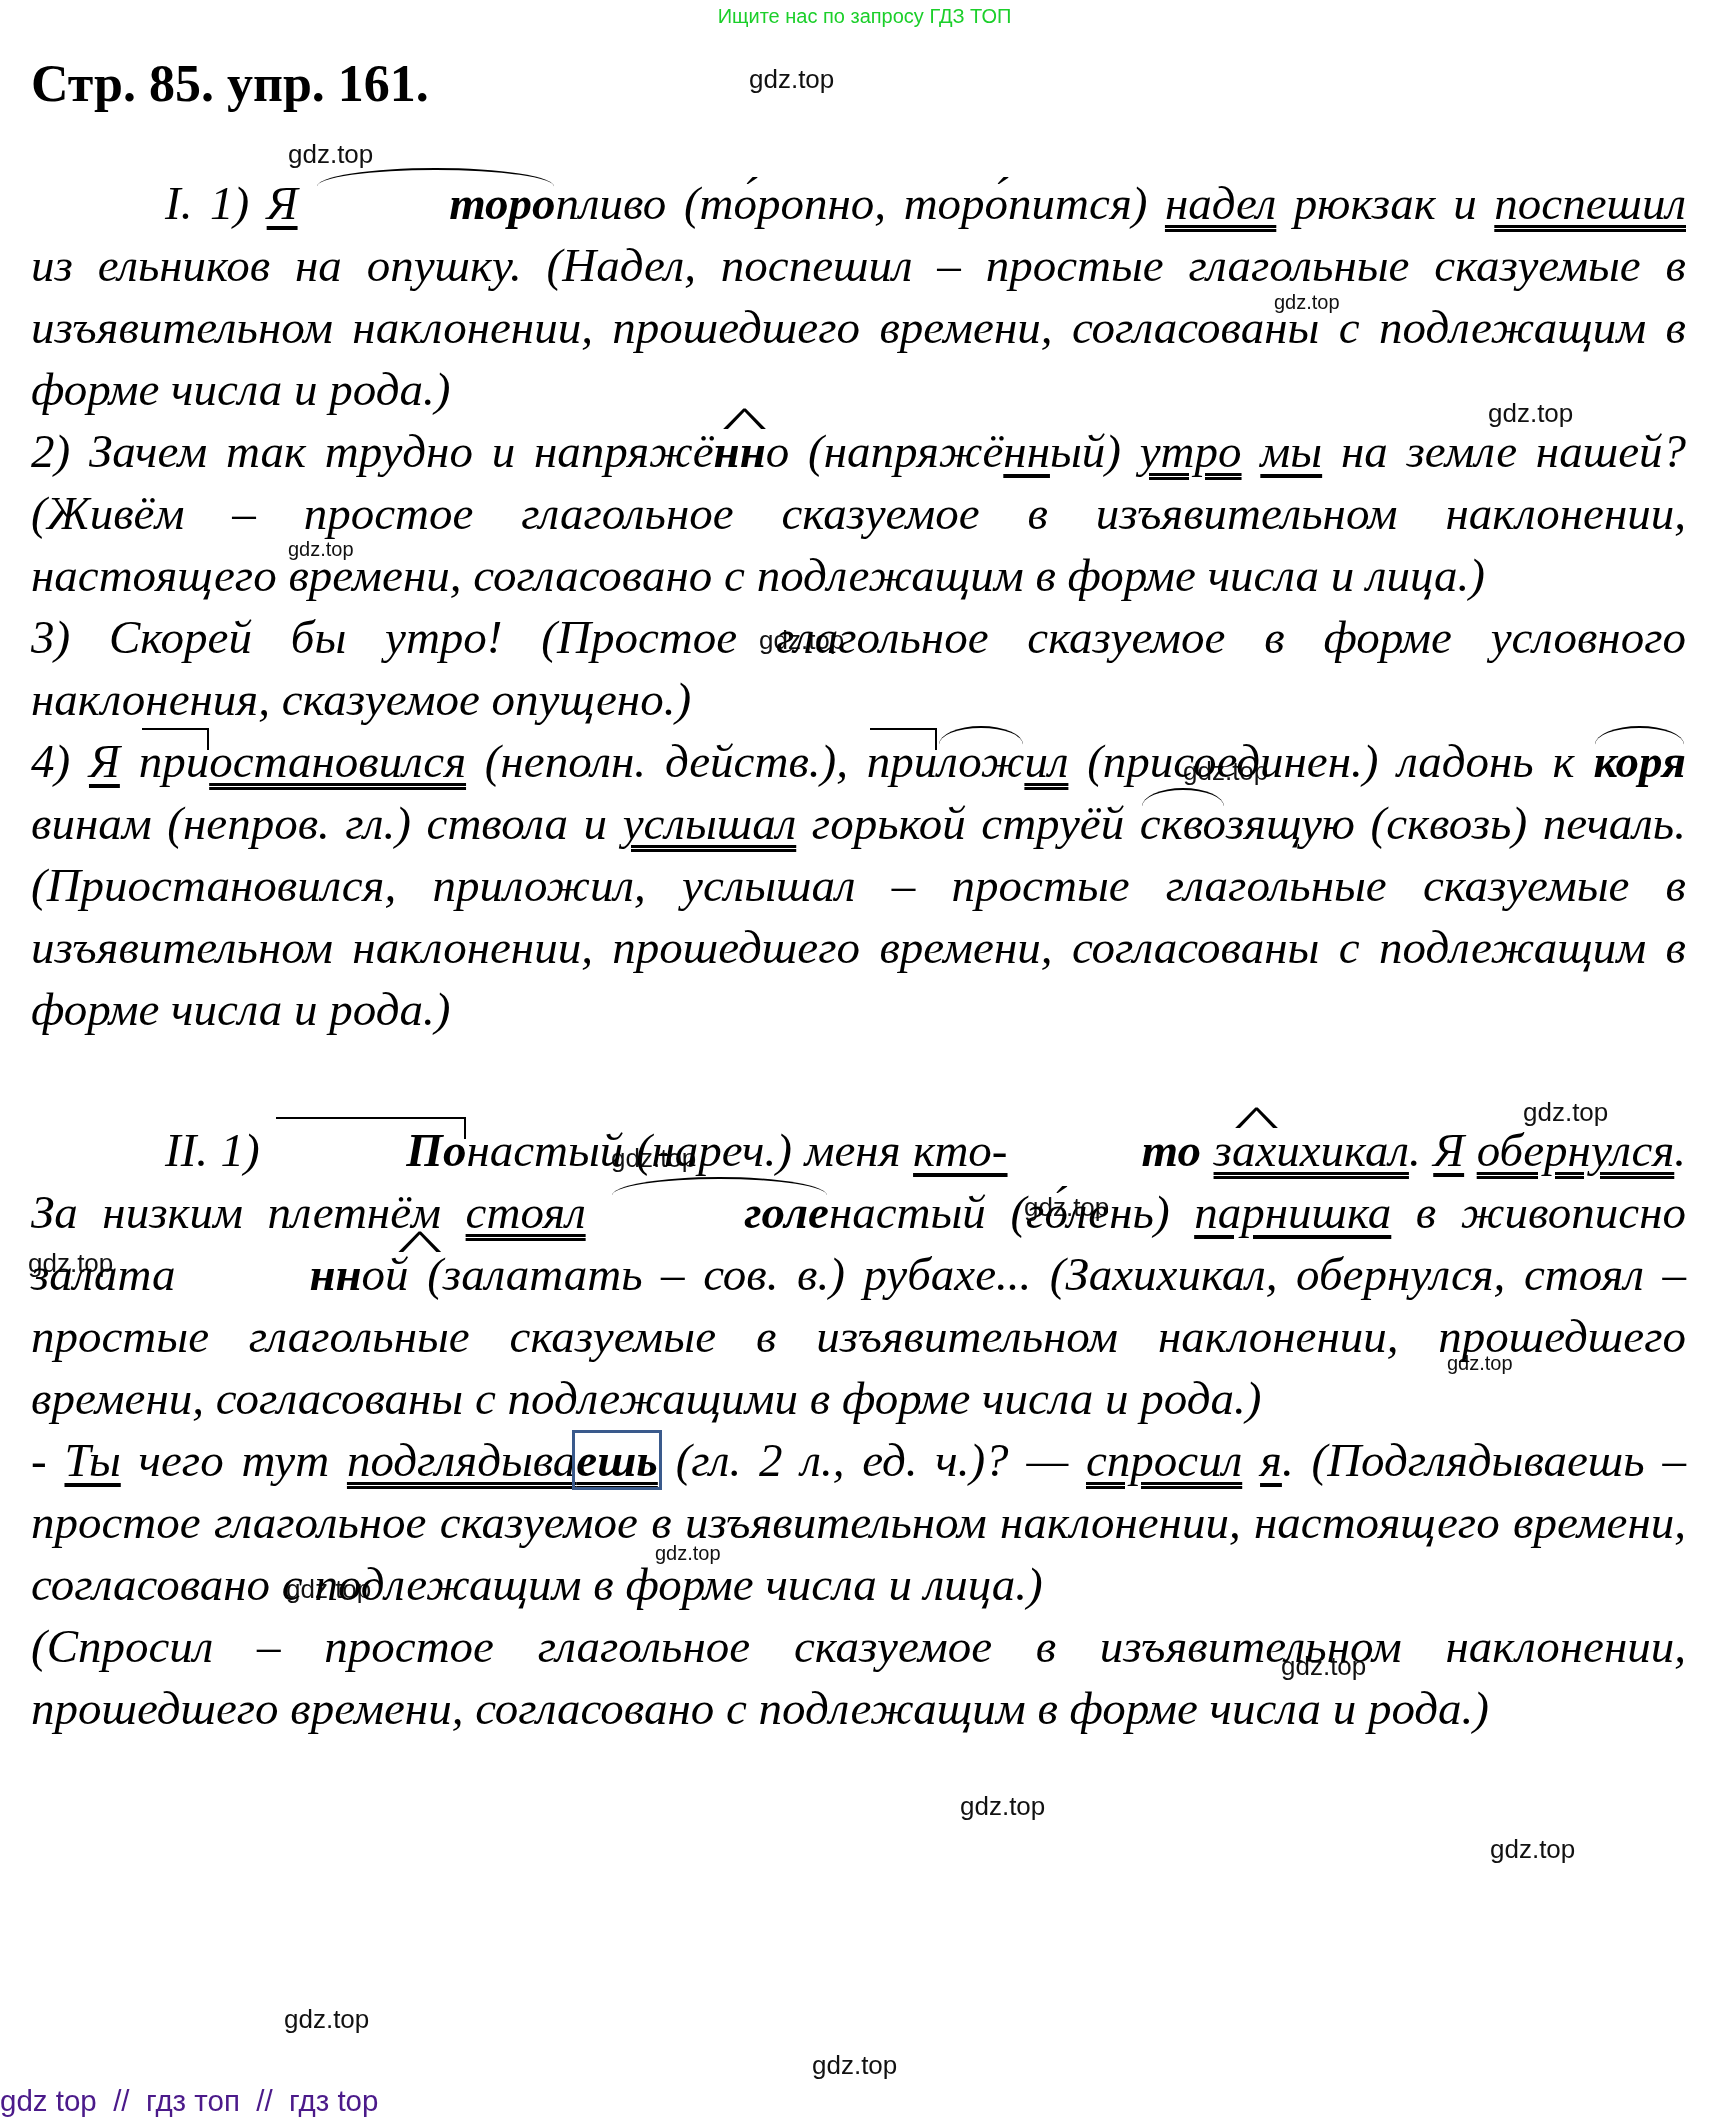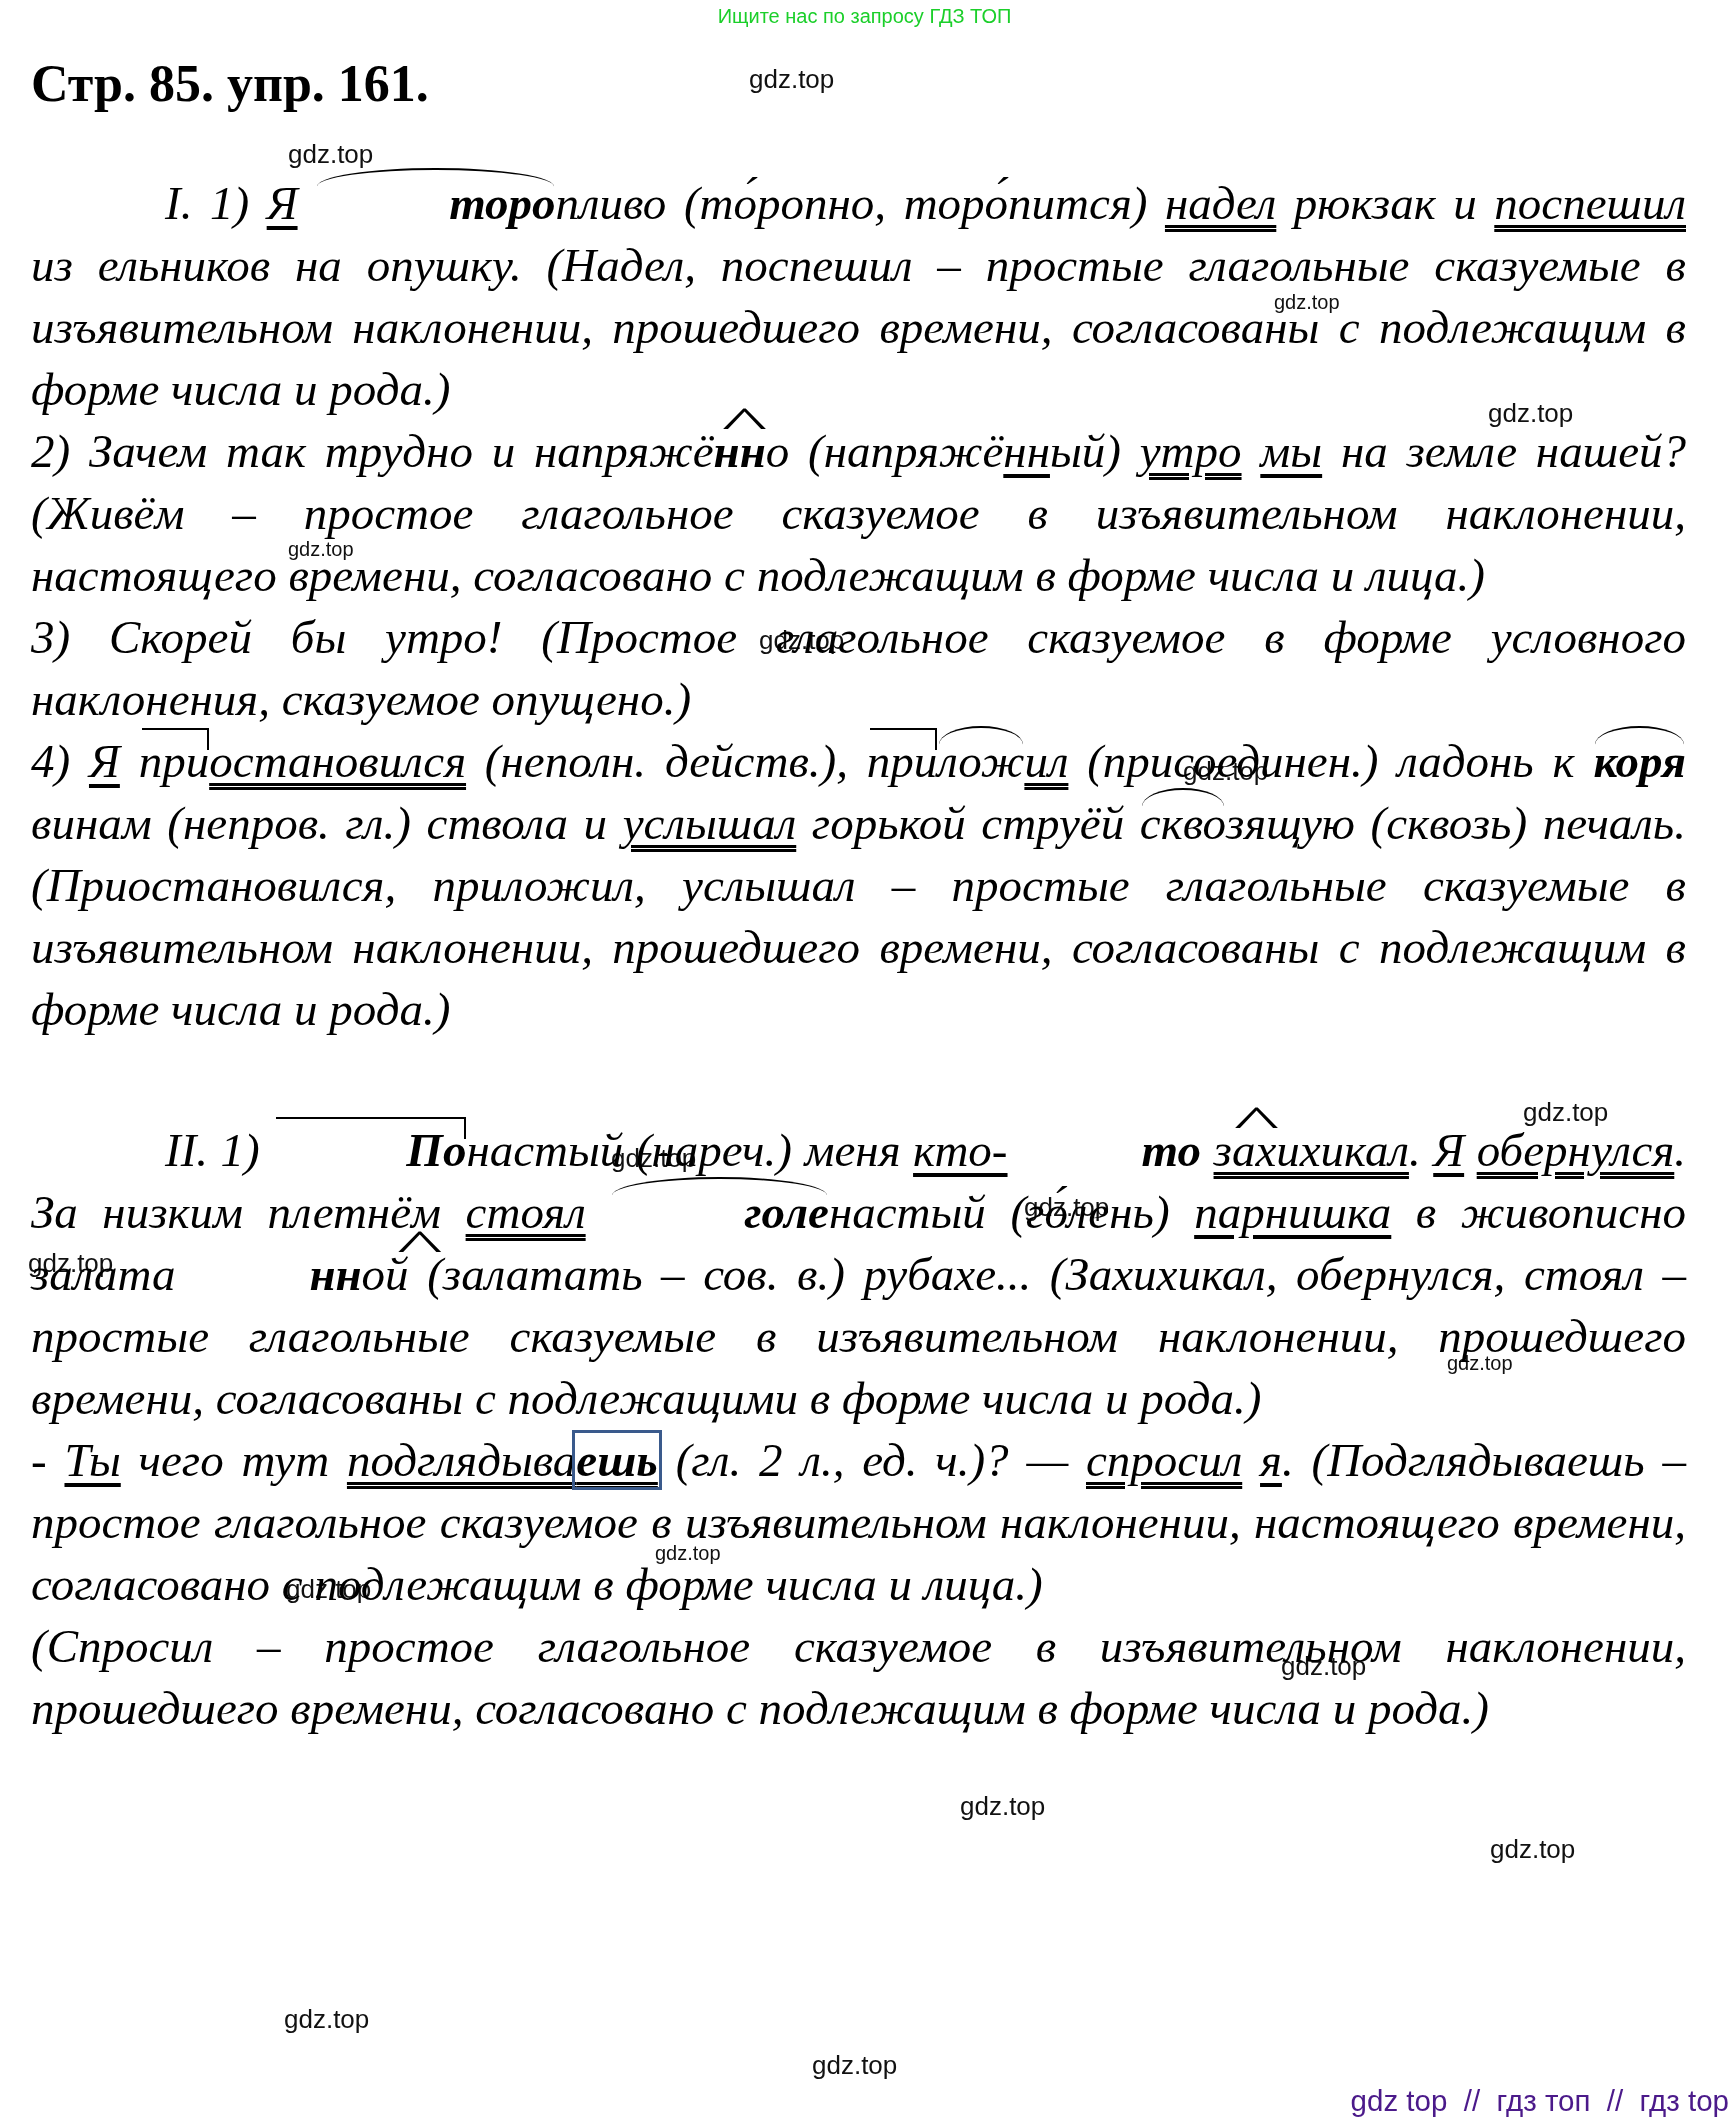--- a/index.html
+++ b/index.html
@@ -40,21 +40,21 @@
       font-size: 44px; transform: scaleX(2.2); font-weight: normal;
     }
     .pref { position: relative; display: inline-block; }
     .pref::before {
       content: ""; position: absolute; left: 3.7px; right: 0; top: -1.8px; height: 20px;
       border-top: 2.8px solid #000; border-right: 2.8px solid #000;
     }
     .b { font-weight: bold; }
     .boxed { outline: 3.7px solid #3a5a8c; outline-offset: 1.8px; margin-top: 36px; }
     .footer {
-      position: absolute; left: 0; width: 1729px; top: 2082px; text-align: right;
+      position: absolute; left: 0; width: 1729px; top: 2082px; text-align: left;
       font-family: "Liberation Sans", sans-serif; font-size: 29.5px; color: #4b1a8a;
       line-height: 37px; white-space: pre;
     }
   </style>
 </head>
 <body>
 
 <div class="banner">Ищите нас по запросу ГДЗ ТОП</div>
 <div class="title">Стр. 85. упр. 161.</div>
 

